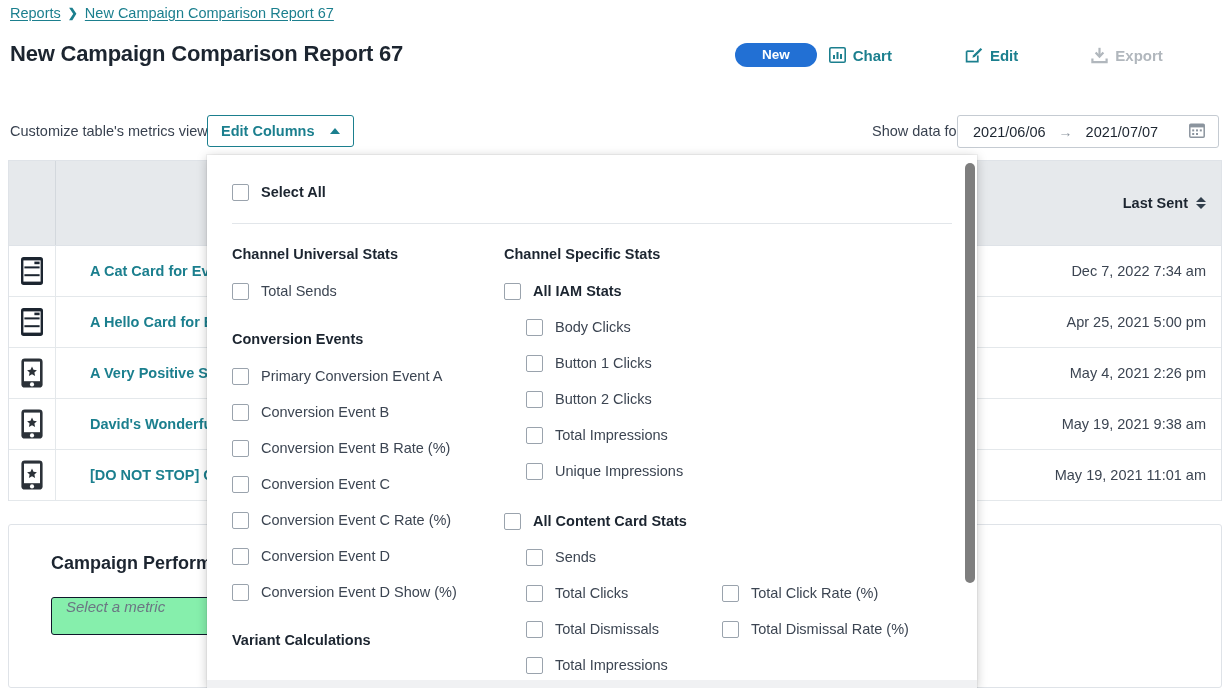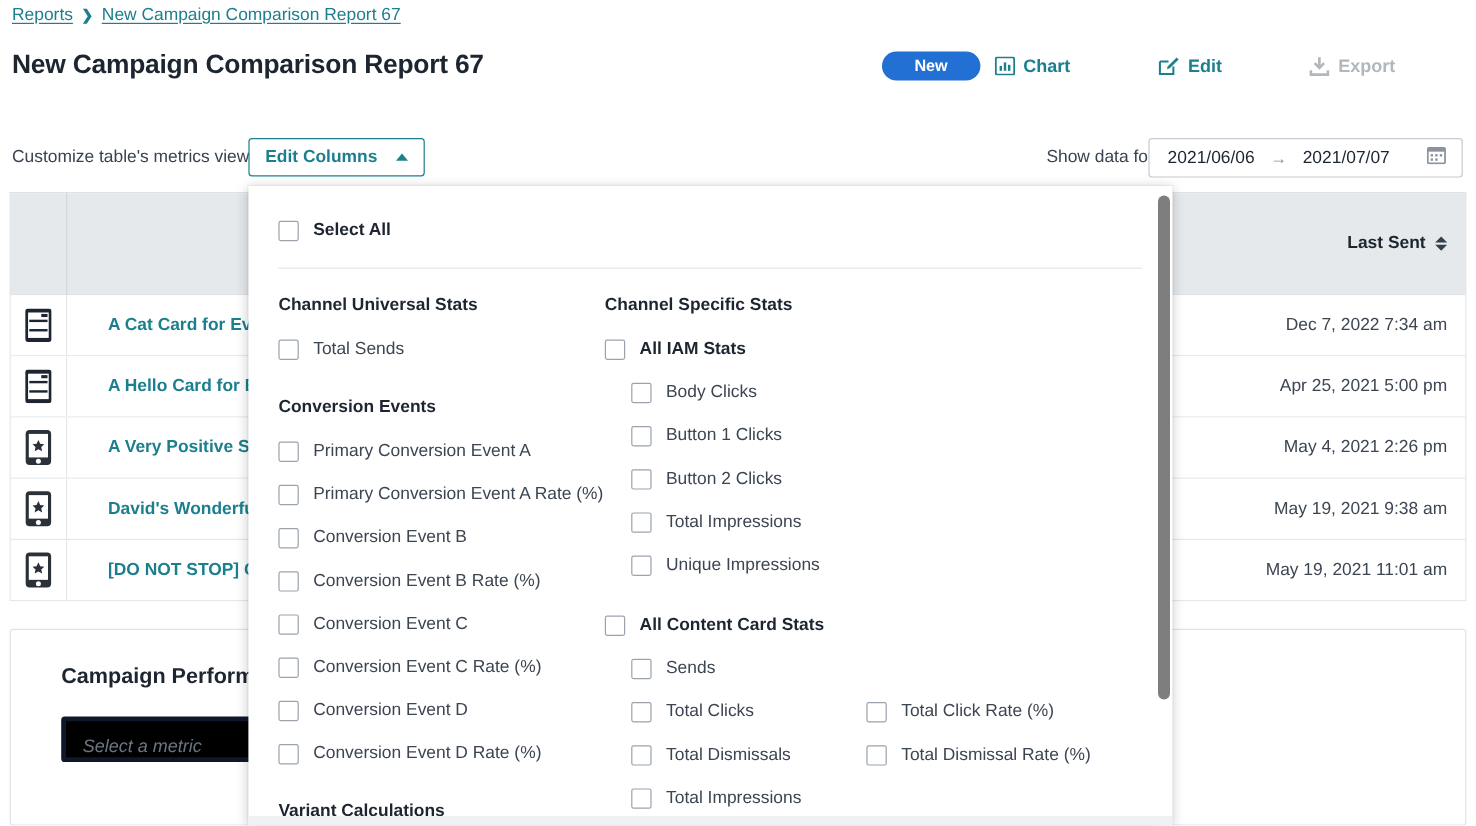--- a/index.html
+++ b/index.html
@@ -260,25 +260,25 @@
     font-weight: bold;
     color: #1c2530;
     white-space: nowrap;
   }
   .metric-select {
     position: absolute;
     top: 72px;
     left: 42px;
     width: 300px;
     height: 38px;
-    border: 4px solid #0f172a;
+    border: 1px solid #0f172a;
     border-radius: 3px;
-    background: #000000;
-    display: flex;
-    align-items: flex-end;
+    background: #86efac;
+    display: flex;
+    align-items: flex-start;
     padding-left: 14px;
     cursor: pointer;
   }
   .metric-select span {
     font-size: 15px;
     font-style: italic;
     color: #6b7683;
   }
 
   
@@ -591,45 +591,41 @@
           </div>
 
           <div class="dd-heading">Conversion Events</div>
 
           <div class="cb-row">
             <span class="cb"></span>
             <span class="cb-label">Primary Conversion Event A</span>
           </div>
           <div class="cb-row">
             <span class="cb"></span>
-            <span class="cb-label">Primary Conversion Event A Rate (%)</span>
-          </div>
-          <div class="cb-row">
-            <span class="cb"></span>
             <span class="cb-label">Conversion Event B</span>
           </div>
           <div class="cb-row">
             <span class="cb"></span>
             <span class="cb-label">Conversion Event B Rate (%)</span>
           </div>
           <div class="cb-row">
             <span class="cb"></span>
             <span class="cb-label">Conversion Event C</span>
           </div>
           <div class="cb-row">
             <span class="cb"></span>
             <span class="cb-label">Conversion Event C Rate (%)</span>
           </div>
           <div class="cb-row">
             <span class="cb"></span>
             <span class="cb-label">Conversion Event D</span>
           </div>
           <div class="cb-row">
             <span class="cb"></span>
-            <span class="cb-label">Conversion Event D Rate (%)</span>
+            <span class="cb-label">Conversion Event D Show (%)</span>
           </div>
 
           <div class="dd-heading">Variant Calculations</div>
 
         </div>
 
         <div class="dd-col-right">
 
           <div class="dd-heading">Channel Specific Stats</div>
 

